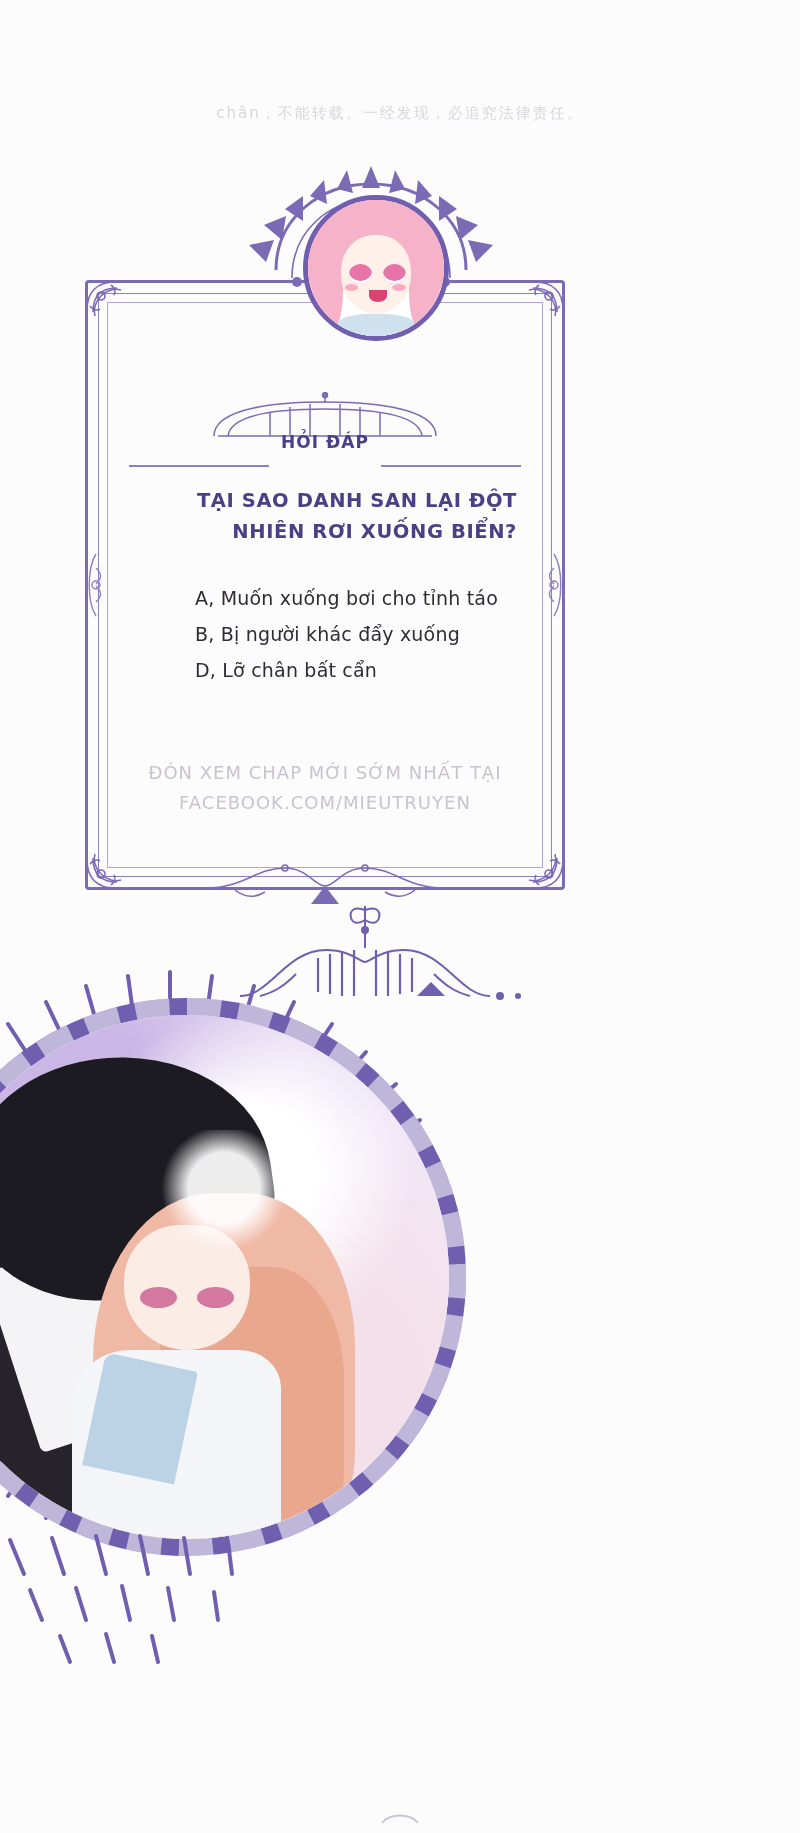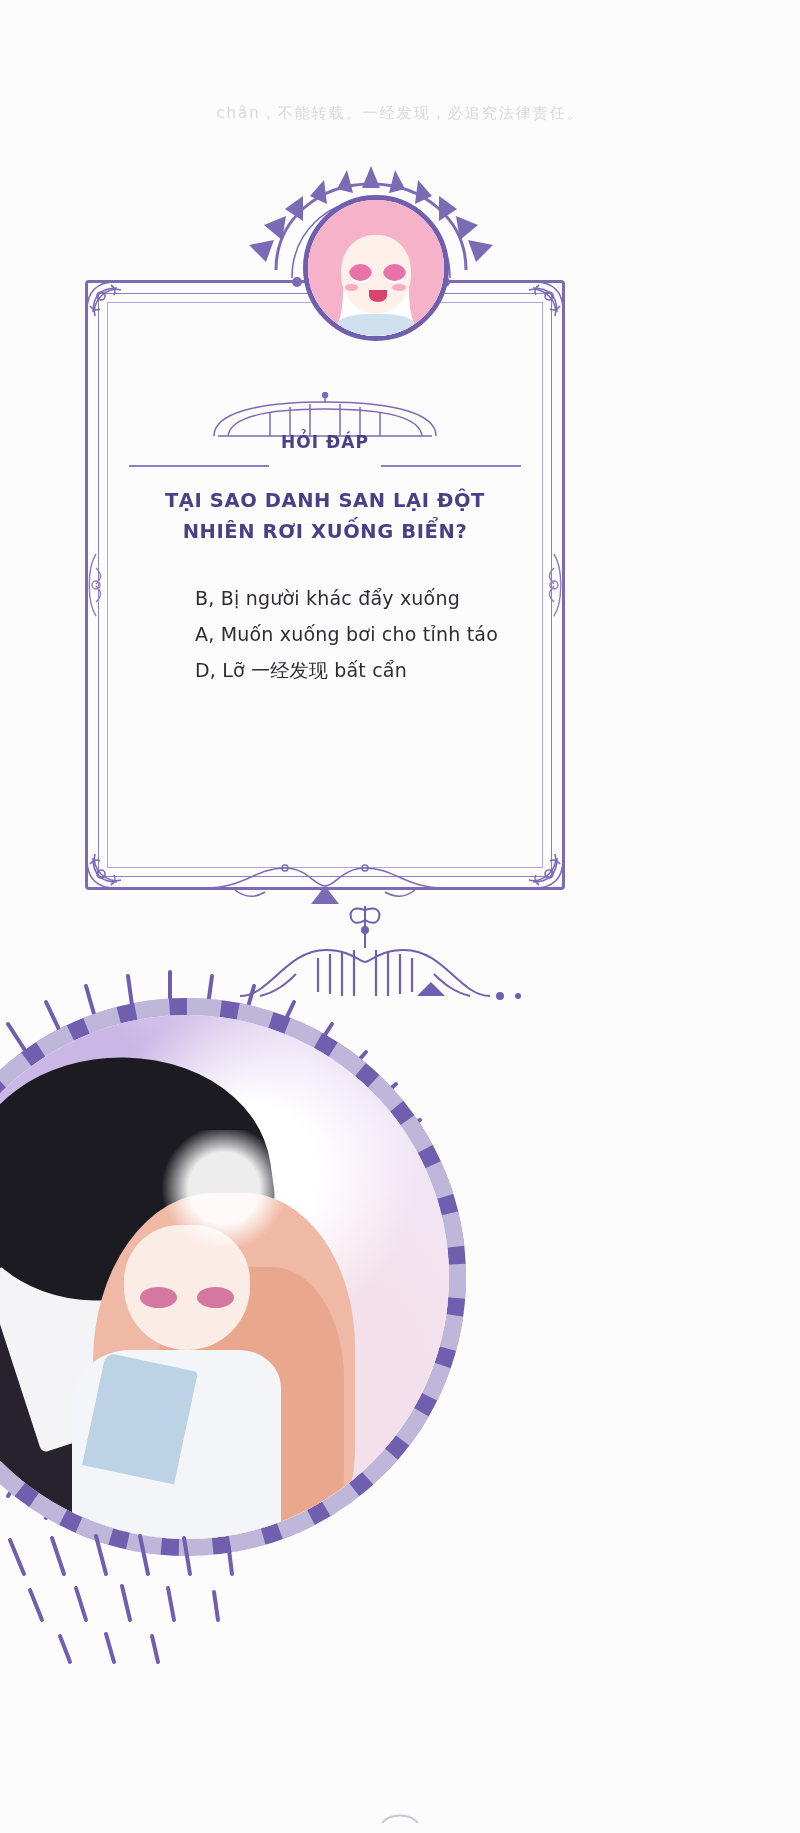--- a/index.html
+++ b/index.html
@@ -219,21 +219,21 @@
     background: #8d7fc2;
     top: 185px;
   }
   .rule.l { left: 44px; width: 140px; }
   .rule.r { right: 44px; width: 140px; }
 
   .question {
     position: absolute;
     left: 48px; right: 48px;
     top: 205px;
-    text-align: center;
+    text-align: right;
     font-family: "DejaVu Sans", sans-serif;
     font-weight: bold;
     font-size: 19.5px;
     line-height: 31px;
     letter-spacing: .6px;
     color: #4b3f86;
   }
 
   .answers {
     position: absolute;
@@ -513,25 +513,29 @@
     </svg>
   </div>
 
   <div class="qa-label">HỎI ĐÁP</div>
   <div class="rule l"></div>
   <div class="rule r"></div>
 
   <div class="question">TẠI SAO DANH SAN LẠI ĐỘT NHIÊN RƠI XUỐNG BIỂN?</div>
 
   <div class="answers">
+    <div class="answer">A, Muốn xuống bơi cho tỉnh táo</div>
     <div class="answer">B, Bị người khác đẩy xuống</div>
-    <div class="answer">A, Muốn xuống bơi cho tỉnh táo</div>
-    <div class="answer">D, Lỡ 一经发现 bất cẩn</div>
-  </div>
-
+    <div class="answer">D, Lỡ chân bất cẩn</div>
+  </div>
+
+  <div class="promo">
+    <div>ĐÓN XEM CHAP MỚI SỚM NHẤT TẠI</div>
+    <div>FACEBOOK.COM/MIEUTRUYEN</div>
+  </div>
 </div>
 
 <div class="medallion">
   <div class="sunburst">
     <svg viewBox="0 0 246 218" fill="none" stroke="currentColor" stroke-width="2">
       <g fill="currentColor" stroke="none">
         <path d="M123 8 l9 22 h-18 z"></path>
         <path d="M99 12 l6 23 -16 -4 z"></path>
         <path d="M147 12 l-6 23 16 -4 z"></path>
         <path d="M76 22 l3 24 -17 -8 z"></path>

